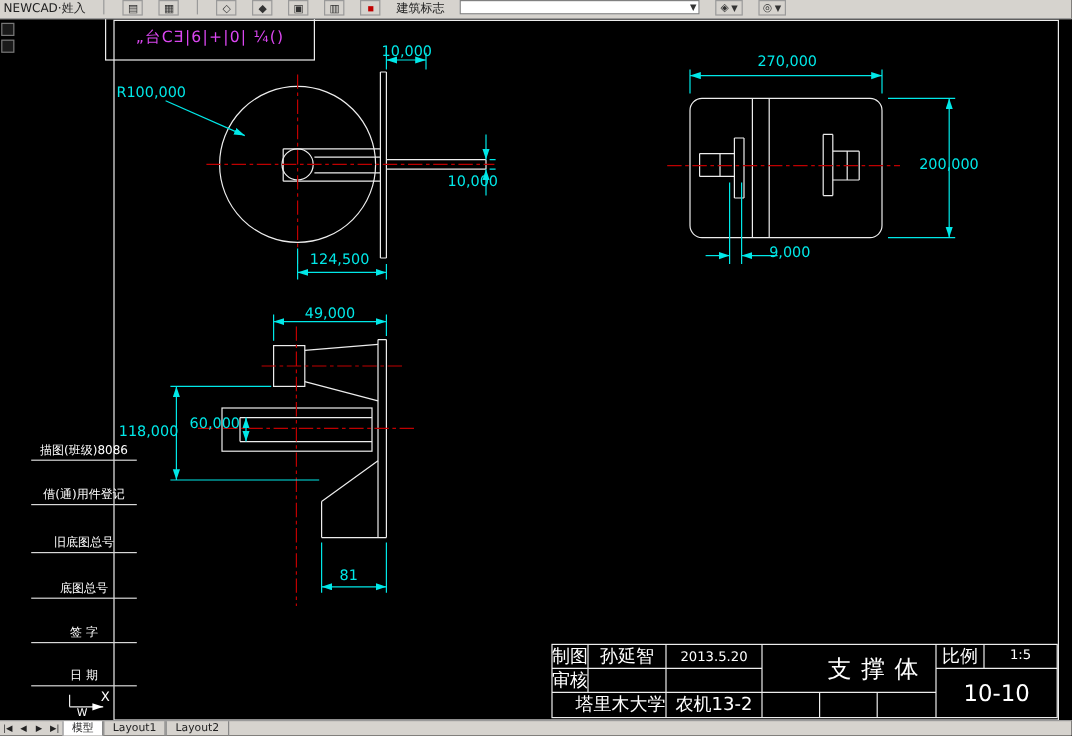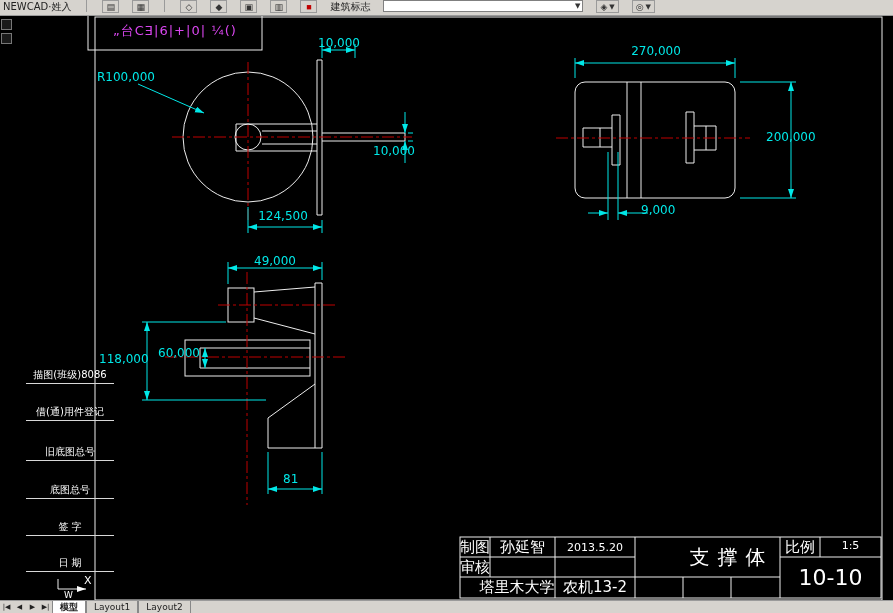--- a/index.html
+++ b/index.html
@@ -52,35 +52,35 @@
   }
   .grip{position:absolute;left:1px;top:19px;z-index:3}
   .grip .g{width:9px;height:9px;border:1px solid #777;background:#1a1a1a;margin-bottom:3px}
   .ucs{position:absolute;color:#fff;z-index:3}
   
   .tbc{
     position:absolute;z-index:3;color:#fff;font-size:15px;
     display:flex;align-items:center;justify-content:center;white-space:nowrap;
   }
   .part-name{font-size:20px;letter-spacing:8px;padding-left:24px}
-  .sheet-no{font-size:22px}
+  .sheet-no{font-size:19px}
   .big-date{font-size:11px}
   
   .statusbar{
     position:absolute;left:0;top:600px;width:893px;height:13px;
     background:#d6d3ce;border-top:1px solid #9a9a9a;
     display:flex;align-items:center;font-size:9px;color:#222;z-index:6;
     box-sizing:border-box;
   }
   .nav-btn{width:13px;text-align:center;font-size:7px}
   .tab{
     padding:0 7px;height:12px;line-height:12px;
     border-left:1px solid #888;border-right:1px solid #888;font-size:9px;
   }
-  .tab.active{background:#fff;font-weight:bold}
+  .tab.active{background:#fff;font-weight:normal}
 </style>
 </head>
 <body>
 
 <div class="toolbar">
   <span class="tb-label">NEWCAD·姓入</span>
   <span class="sep"></span>
   <button class="tbi">
       <span>▤</span>
     </button>

